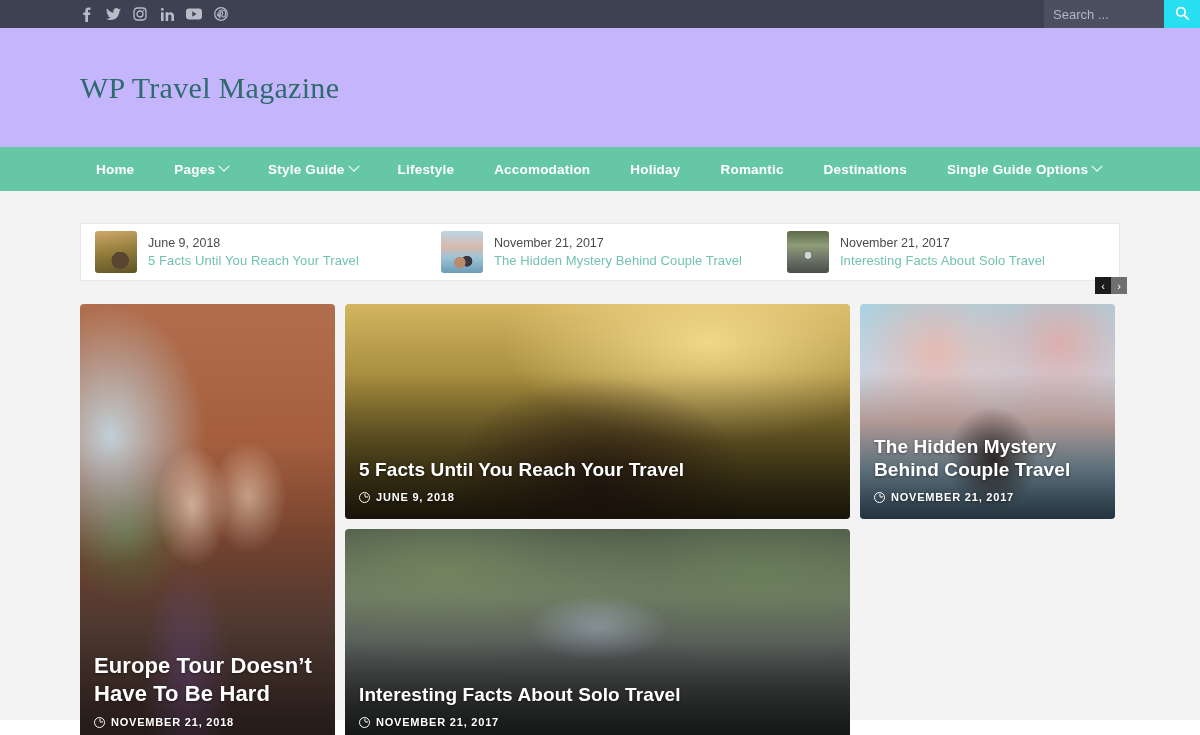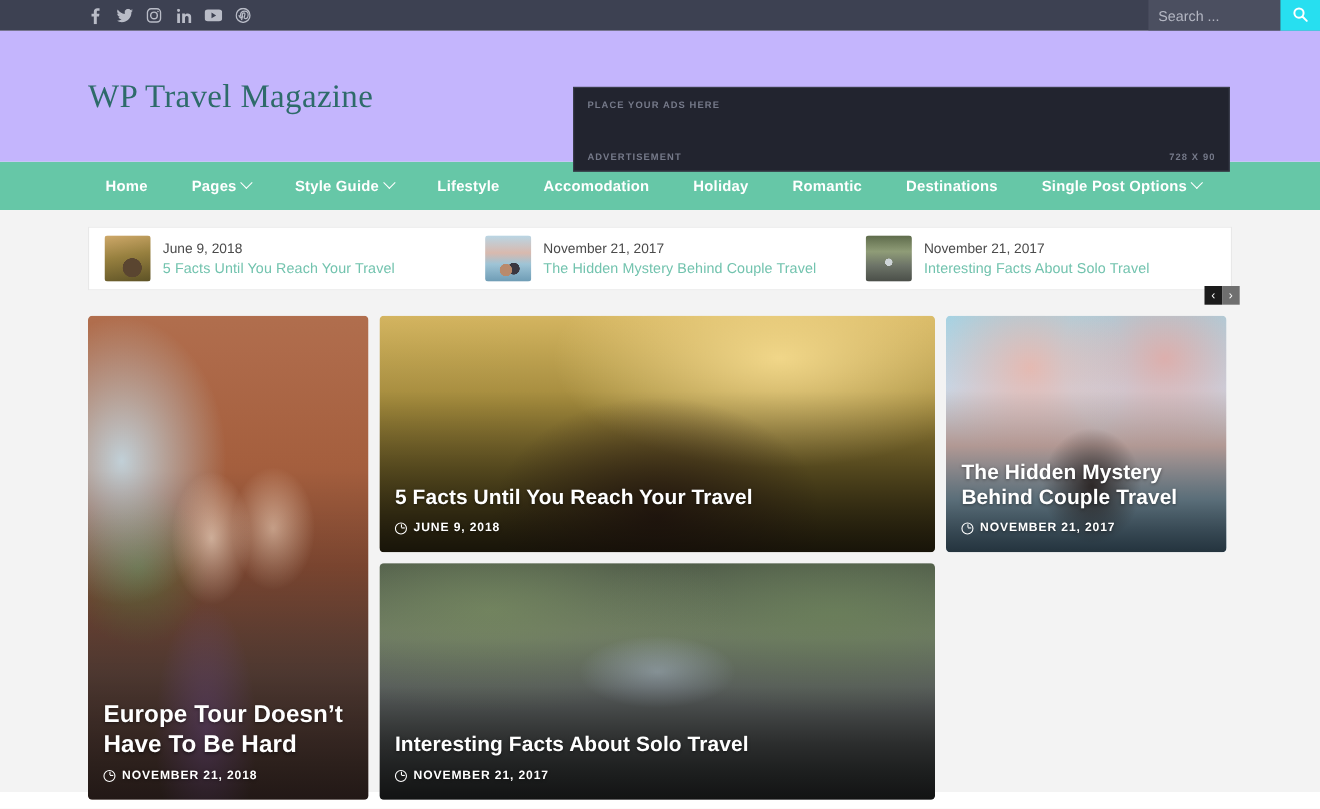--- a/index.html
+++ b/index.html
@@ -120,21 +120,21 @@
   }
   .caret {
     display: inline-block;
     width: 8px; height: 8px;
     border-right: 1.6px solid #fff;
     border-bottom: 1.6px solid #fff;
     transform: rotate(45deg) translate(-2px,-2px);
   }
 
   
-  .page { background: #f3f3f3; padding-top: 15px; height: 529px; }
+  .page { background: #f3f3f3; padding-top: 32px; height: 529px; }
 
   
   .ticker {
     width: 1040px;
     margin: 0 auto;
     background: #fff;
     border: 1px solid #e8e8e8;
     height: 58px;
     display: flex;
     align-items: center;
@@ -333,25 +333,20 @@
             <circle cx="5.9" cy="5.9" r="4.2"></circle>
             <line x1="9.2" y1="9.2" x2="13" y2="13" stroke-linecap="round"></line>
           </svg>
       </span>
     </button>
   </div>
 </div>
 
 <div class="header">
   <div class="logo">WP Travel Magazine</div>
-  <div class="ad">
-    <div class="ad-top">PLACE YOUR ADS HERE</div>
-    <div class="ad-bot">ADVERTISEMENT</div>
-    <div class="ad-size">728 X 90</div>
-  </div>
 </div>
 
 <div class="nav">
   <div class="nav-item">
     <span>Home</span>
   </div>
   <div class="nav-item">
     <span>Pages</span>
     <i class="caret"></i>
   </div>
@@ -368,21 +363,21 @@
   <div class="nav-item">
     <span>Holiday</span>
   </div>
   <div class="nav-item">
     <span>Romantic</span>
   </div>
   <div class="nav-item">
     <span>Destinations</span>
   </div>
   <div class="nav-item">
-    <span>Single Post Options</span>
+    <span>Single Guide Options</span>
     <i class="caret"></i>
   </div>
 </div>
 
 <div class="page">
 
   <div class="ticker">
     <div class="tick">
       <div class="tick-thumb t1"></div>
       <div class="tick-text">

